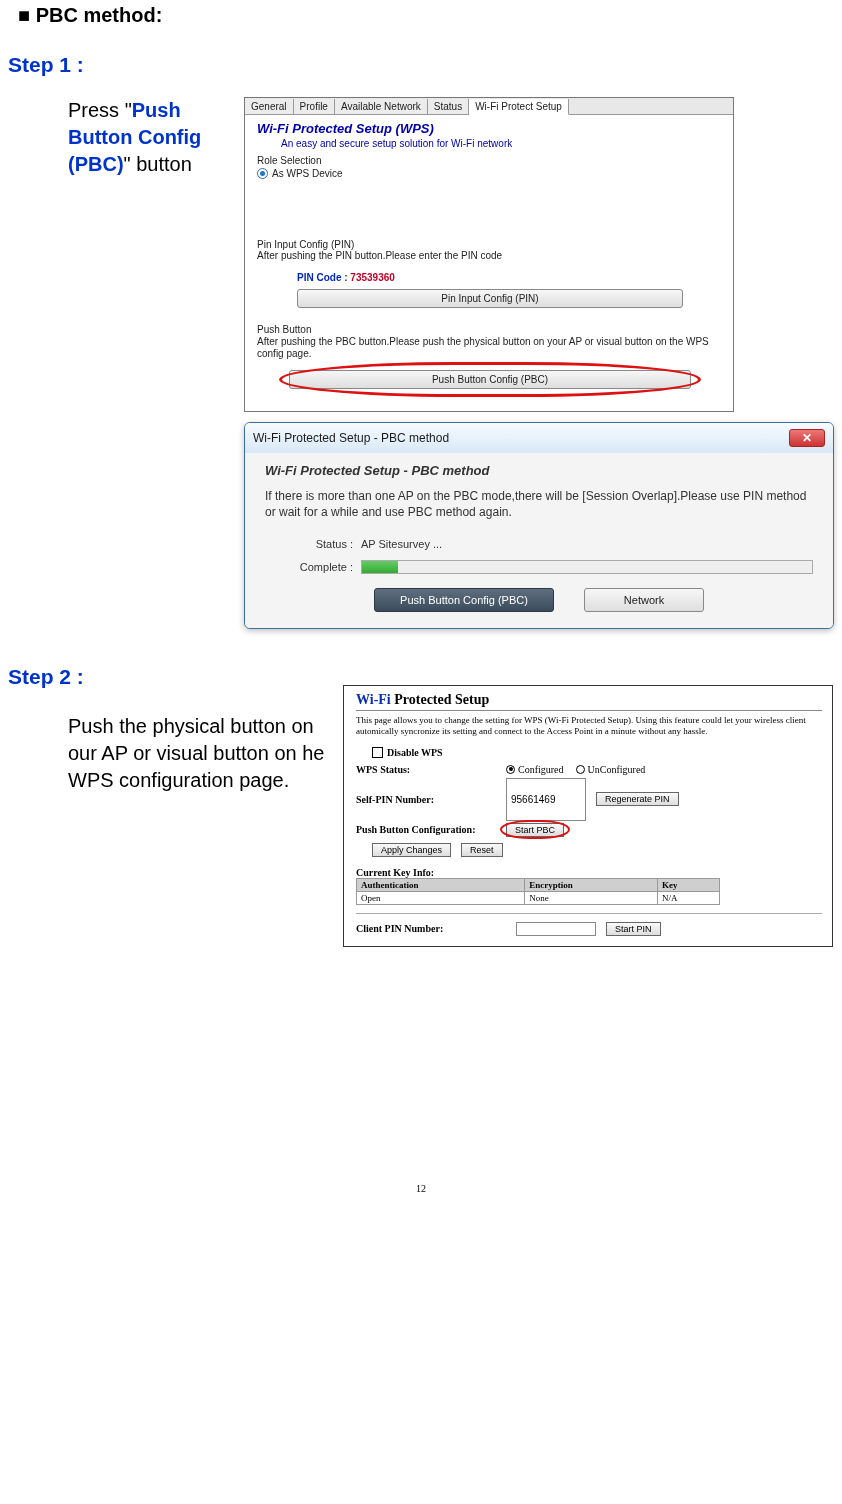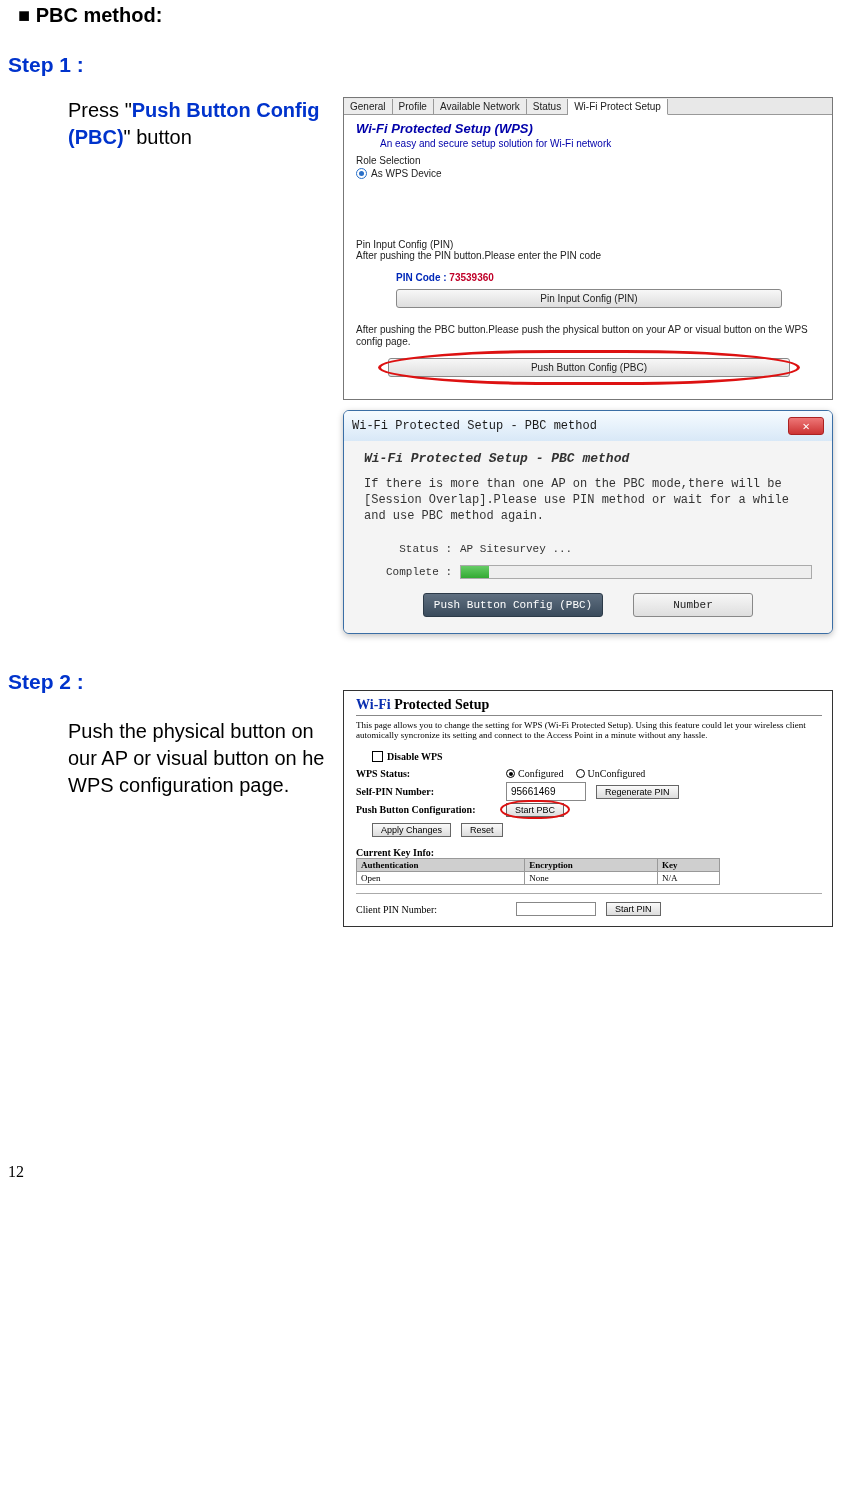--- a/index.html
+++ b/index.html
@@ -116,23 +116,23 @@
   .pbc-btn-wrap{
     margin:8px 30px 0 30px;position:relative;padding:2px;
   }
   .red-ellipse{
     position:absolute;inset:-6px -8px -6px -8px;
     border:3px solid #d11; border-radius:50%/60%;
     pointer-events:none;
   }
   
   .dialog {
-    width:490px;margin-top:10px;
+    width:590px;margin-top:10px;
     border:1px solid #3a6ea5;border-radius:6px;overflow:hidden;
-    font-family:Liberation Mono, monospace;background:#f3f3f3;
+    font-family:Liberation Sans, sans-serif;background:#f3f3f3;
     box-shadow:0 2px 6px rgba(0,0,0,.25);
   }
   .dlg-title{
     display:flex;align-items:center;justify-content:space-between;
     background:linear-gradient(#f6fbff,#d8e8f7);
     padding:6px 8px;font-size:12px;color:#1a1a1a;
   }
   .close-btn{
     width:36px;height:18px;border-radius:3px;
     background:linear-gradient(#e77,#c33);border:1px solid #a22;
@@ -173,36 +173,36 @@
   .frow{display:flex;align-items:center;margin:3px 0 3px 0;font-size:10px;}
   .frow .flab{width:150px;font-weight:bold;}
   .rdot{width:9px;height:9px;border:1px solid #000;border-radius:50%;display:inline-flex;align-items:center;justify-content:center;margin-right:3px;background:#fff;}
   .rdot.on::after{content:"";width:4px;height:4px;border-radius:50%;background:#000;}
   .sbtn{
     font-family:Tahoma,Arial,sans-serif;font-size:9px;
     border:1px solid #666;background:linear-gradient(#fafafa,#ddd);
     padding:1px 8px;cursor:pointer;
   }
   .pin-box{
-    border:1px solid #888;padding:3px 4px;width:80px;text-align:left;font-family:Tahoma,Arial,sans-serif;background:#fff;
+    border:1px solid #888;padding:15px 4px;width:80px;text-align:left;font-family:Tahoma,Arial,sans-serif;background:#fff;
   }
   .startpbc-wrap{position:relative;display:inline-block;}
   .startpbc-wrap .mark{
     position:absolute;inset:-4px -6px -4px -6px;border:2px solid #d11;border-radius:50%/60%;pointer-events:none;
   }
   .btn-row{display:flex;gap:10px;margin:8px 0 10px 16px;}
   .tbl{width:364px;border-collapse:collapse;font-size:9px;margin-left:0;}
   .tbl th,.tbl td{border:1px solid #999;padding:1px 4px;text-align:left;}
   .tbl th{background:#cfcfcf;font-weight:bold;}
   .hr{border:none;border-top:1px solid #aaa;margin:8px 0;}
   .client-row{display:flex;align-items:center;gap:10px;font-size:10px;}
-  .client-row .flab{font-weight:normal;width:150px;}
+  .client-row .flab{font-weight:bold;width:150px;}
   .client-input{width:80px;height:14px;border:1px solid #888;background:#fff;}
   .pagenum{
-    font-family:"Times New Roman",serif;font-size:16px;
+    text-align:center;font-family:"Times New Roman",serif;font-size:10px;
     margin-top:236px;padding-bottom:8px;
   }
 </style>
 </head>
 <body>
 
 <div class="page">
 
   <div class="section-heading">■ PBC method:</div>
 
@@ -235,20 +235,21 @@
           <div class="gap"></div>
           <div>Pin Input Config (PIN)</div>
           <div class="pin-desc">After pushing the PIN button.Please enter the PIN code</div>
           <div class="pin-code-row">
             <span class="lbl">PIN Code :</span>
             <span class="val">73539360</span>
           </div>
           <div class="win-btn">Pin Input Config (PIN)</div>
 
           <div class="pbc-desc">
+            <div>Push Button</div>
             <div>After pushing the PBC button.Please push the physical button on your AP or visual button on the WPS config page.</div>
           </div>
           <div class="pbc-btn-wrap">
             <div class="win-btn" style="margin:0;">Push Button Config (PBC)</div>
             <div class="red-ellipse"></div>
           </div>
         </div>
       </div>
 
       <div class="dialog">
@@ -266,21 +267,21 @@
             <span>AP Sitesurvey ...</span>
           </div>
           <div class="dlg-row">
             <span class="lab">Complete :</span>
             <div class="progress">
                 <div class="fill"></div>
               </div>
           </div>
           <div class="dlg-btns">
             <div class="dlg-btn">Push Button Config (PBC)</div>
-            <div class="dlg-btn cancel">Number</div>
+            <div class="dlg-btn cancel">Network</div>
           </div>
         </div>
       </div>
 
     </div>
   </div>
 
   <div style="height:36px;"></div>
   <div class="step-heading">Step 2 :</div>
 

